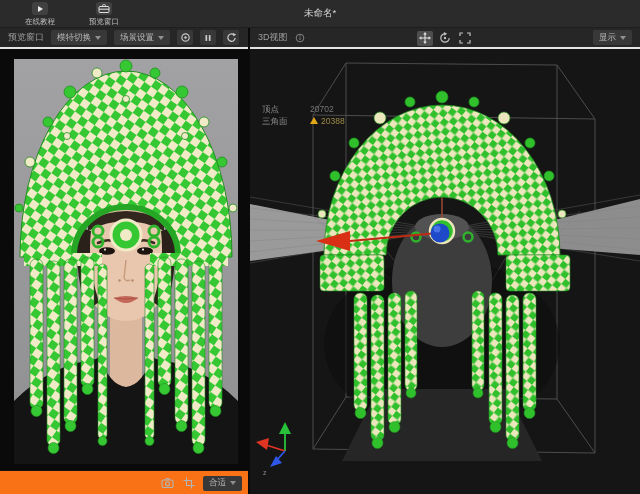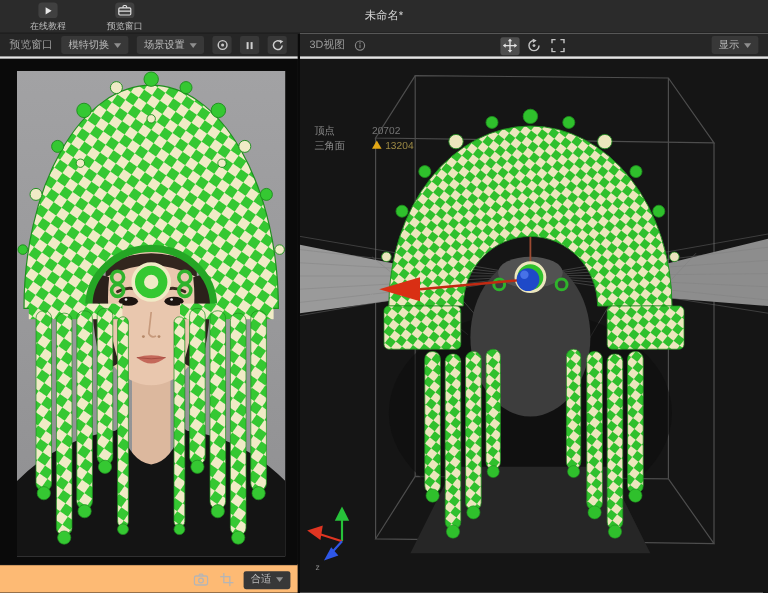--- a/index.html
+++ b/index.html
@@ -24,21 +24,21 @@
   .chev{width:0;height:0;border-left:3px solid transparent;border-right:3px solid transparent;
       border-top:4px solid #8f8f8f;margin-left:4px;}
   .icobtn{width:16px;height:15px;background:#383838;border-radius:2px;display:flex;align-items:center;justify-content:center;cursor:pointer;}
   .icobtn.active{background:#4e4e4e;}
   .icobtn.bare{background:transparent;}
 
   
   .left-panel{position:relative;width:248px;background:#161616;flex:none;}
   .preview-body{position:absolute;top:21px;bottom:24px;left:0;right:0;background:#0a0a0a;}
   .photo{position:absolute;left:14px;top:10px;width:224px;height:405px;overflow:hidden;}
-  .left-bottombar{position:absolute;left:0;right:0;bottom:0;height:24px;background:#fdba74;border-top:1px solid #121212;
+  .left-bottombar{position:absolute;left:0;right:0;bottom:0;height:24px;background:#f97316;border-top:1px solid #121212;
       display:flex;align-items:center;justify-content:flex-end;gap:6px;padding-right:6px;margin-top:20px;}
 
   
   .callout{position:absolute;left:6px;bottom:32px;width:136px;height:38px;z-index:6;cursor:pointer;
       background:linear-gradient(100deg,#2b5cff 15%,#5a46f2 55%,#7a35e6 90%);
       border:3px solid #ffffff;border-radius:10px;
       box-shadow:0 5px 0 #ff5a1e,0 8px 8px rgba(0,0,0,.55);
       display:flex;align-items:center;justify-content:center;}
   .callout .ctext{font-size:17px;font-weight:bold;color:#ffd21e;letter-spacing:1px;
       text-shadow:1px 2px 0 #d92b0e, -1px 0 0 #d92b0e, 0 -1px 0 #d92b0e, 1px 0 0 #d92b0e;}
@@ -284,21 +284,21 @@
       </div>
 
       <div class="stats">
         <div class="stat-row">
           <span class="stat-label">顶点</span>
           <span class="stat-val">20702</span>
         </div>
         <div class="stat-row">
           <span class="stat-label">三角面</span>
           <span class="warn-tri"></span>
-          <span class="stat-val warnv">13204</span>
+          <span class="stat-val warnv">20388</span>
         </div>
       </div>
 
       <div class="viewport">
         <svg width="390" height="446" viewBox="0 0 390 446">
           <defs>
             <pattern id="ckB" width="13" height="13" patternUnits="userSpaceOnUse" patternTransform="rotate(38)">
               <rect width="13" height="13" fill="#ece6bd"></rect>
               <rect width="6.5" height="6.5" fill="#2fc02c"></rect>
               <rect x="6.5" y="6.5" width="6.5" height="6.5" fill="#2fc02c"></rect>

